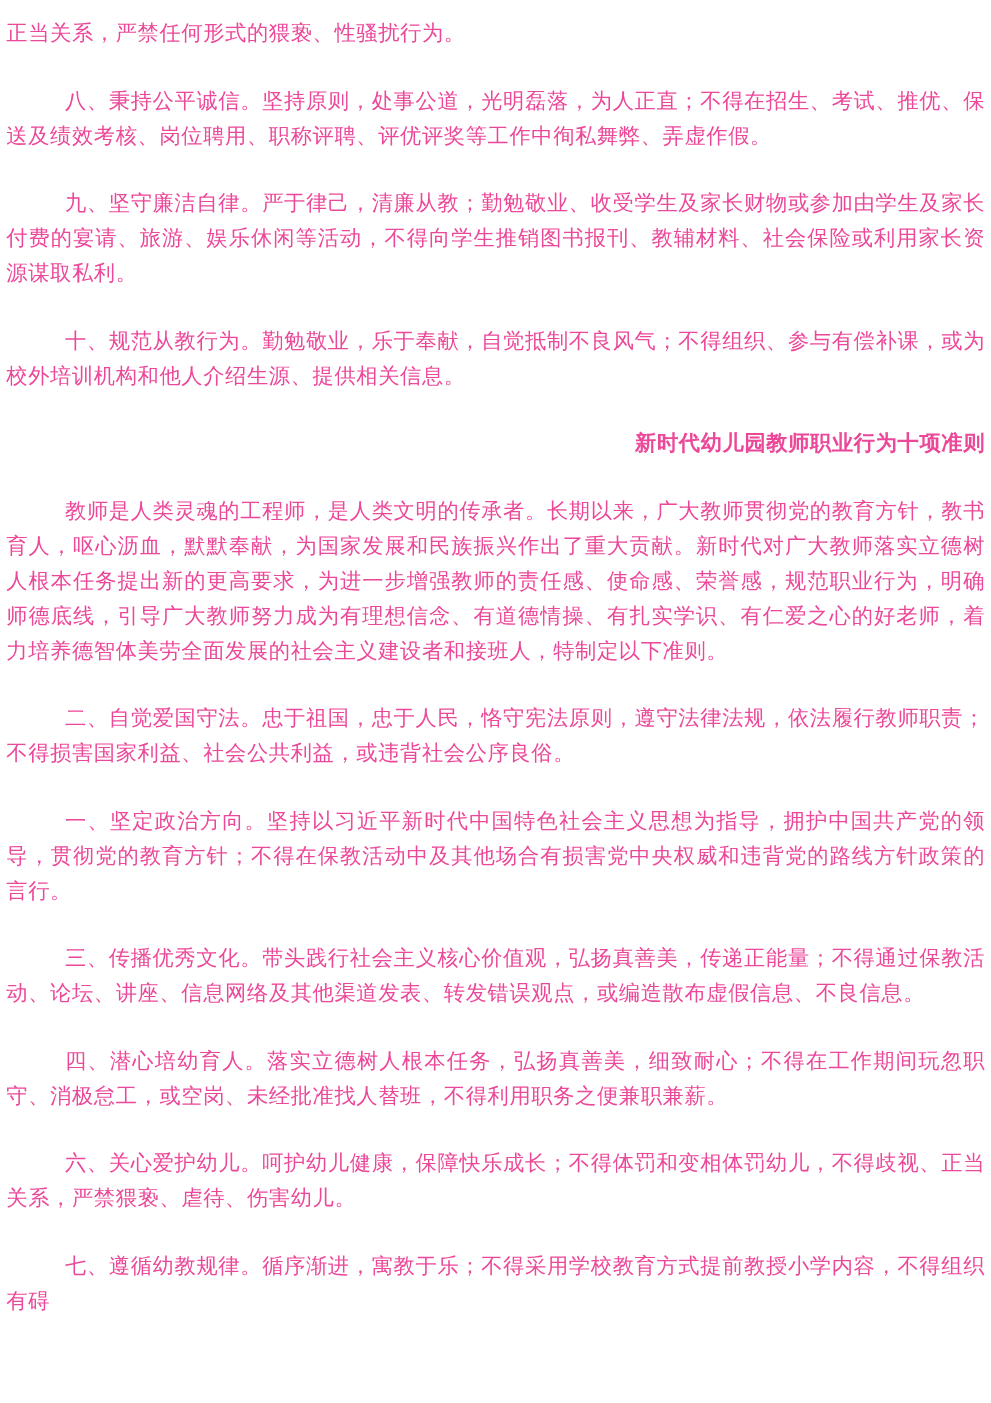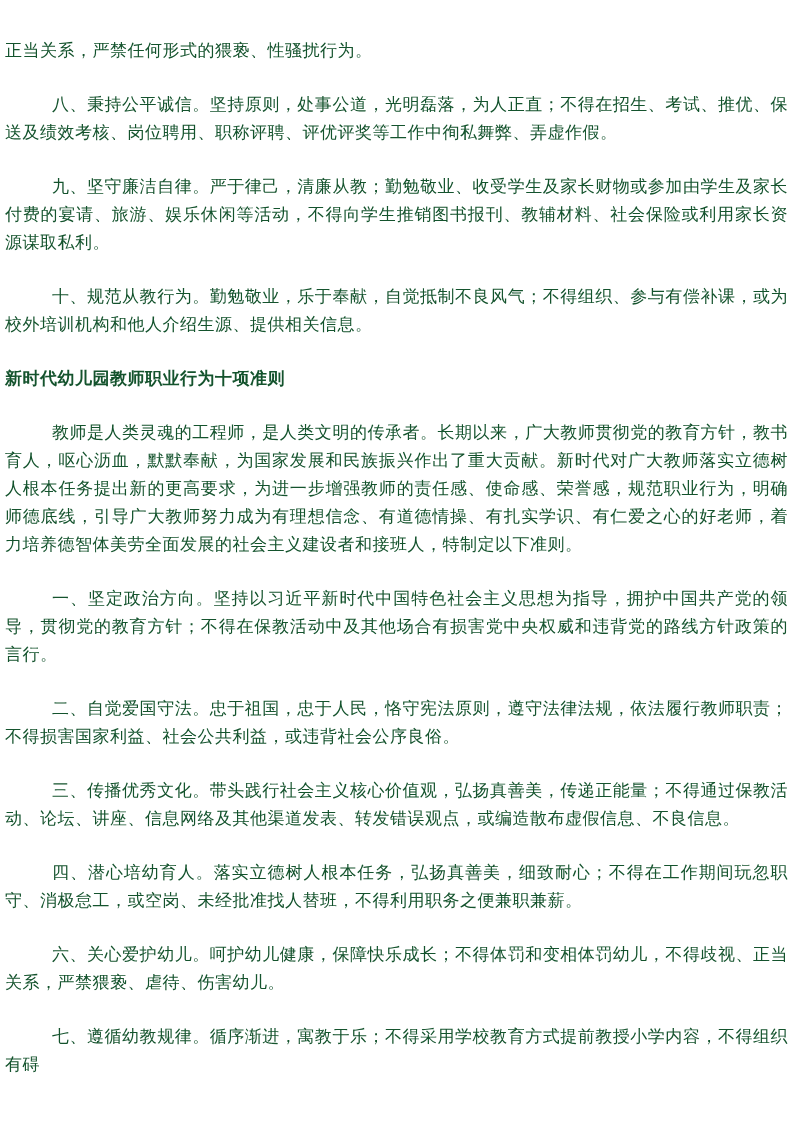--- a/index.html
+++ b/index.html
@@ -12,40 +12,39 @@
     height: 1122px;
     overflow: hidden;
     font-family: "Liberation Serif", "DejaVu Serif", serif;
   }
   .page {
     box-sizing: border-box;
     width: 793px;
     height: 1046px;
     padding: 13px 5px 0 5px;
     background: #ffffff;
-    color: #14532d;
-    margin-top: 24px;
+    color: #ec4899;
   }
   .para {
     font-size: 17px;
     line-height: 28px;
     text-align: justify;
     text-justify: inter-ideograph;
     margin: 0 0 26px 0;
     letter-spacing: 0.5px;
   }
   .para.indent {
     text-indent: 47px;
     font-family: Liberation Serif, serif;
   }
   .doc-heading {
     font-size: 17px;
     line-height: 28px;
     font-weight: bold;
-    text-align: left;
+    text-align: right;
     margin: 0 0 26px 0;
     letter-spacing: 0.5px;
   }
 </style>
 </head>
 <body>
 
 <div class="page">
 
   <p class="para">正当关系，严禁任何形式的猥亵、性骚扰行为。</p>
@@ -53,23 +52,23 @@
   <p class="para indent">八、秉持公平诚信。坚持原则，处事公道，光明磊落，为人正直；不得在招生、考试、推优、保送及绩效考核、岗位聘用、职称评聘、评优评奖等工作中徇私舞弊、弄虚作假。</p>
 
   <p class="para indent">九、坚守廉洁自律。严于律己，清廉从教；勤勉敬业、收受学生及家长财物或参加由学生及家长付费的宴请、旅游、娱乐休闲等活动，不得向学生推销图书报刊、教辅材料、社会保险或利用家长资源谋取私利。</p>
 
   <p class="para indent">十、规范从教行为。勤勉敬业，乐于奉献，自觉抵制不良风气；不得组织、参与有偿补课，或为校外培训机构和他人介绍生源、提供相关信息。</p>
 
   <h1 class="doc-heading">新时代幼儿园教师职业行为十项准则</h1>
 
   <p class="para indent">教师是人类灵魂的工程师，是人类文明的传承者。长期以来，广大教师贯彻党的教育方针，教书育人，呕心沥血，默默奉献，为国家发展和民族振兴作出了重大贡献。新时代对广大教师落实立德树人根本任务提出新的更高要求，为进一步增强教师的责任感、使命感、荣誉感，规范职业行为，明确师德底线，引导广大教师努力成为有理想信念、有道德情操、有扎实学识、有仁爱之心的好老师，着力培养德智体美劳全面发展的社会主义建设者和接班人，特制定以下准则。</p>
 
+  <p class="para indent">二、自觉爱国守法。忠于祖国，忠于人民，恪守宪法原则，遵守法律法规，依法履行教师职责；不得损害国家利益、社会公共利益，或违背社会公序良俗。</p>
+
   <p class="para indent">一、坚定政治方向。坚持以习近平新时代中国特色社会主义思想为指导，拥护中国共产党的领导，贯彻党的教育方针；不得在保教活动中及其他场合有损害党中央权威和违背党的路线方针政策的言行。</p>
-
-  <p class="para indent">二、自觉爱国守法。忠于祖国，忠于人民，恪守宪法原则，遵守法律法规，依法履行教师职责；不得损害国家利益、社会公共利益，或违背社会公序良俗。</p>
 
   <p class="para indent">三、传播优秀文化。带头践行社会主义核心价值观，弘扬真善美，传递正能量；不得通过保教活动、论坛、讲座、信息网络及其他渠道发表、转发错误观点，或编造散布虚假信息、不良信息。</p>
 
   <p class="para indent">四、潜心培幼育人。落实立德树人根本任务，弘扬真善美，细致耐心；不得在工作期间玩忽职守、消极怠工，或空岗、未经批准找人替班，不得利用职务之便兼职兼薪。</p>
 
 
   <p class="para indent">六、关心爱护幼儿。呵护幼儿健康，保障快乐成长；不得体罚和变相体罚幼儿，不得歧视、正当关系，严禁猥亵、虐待、伤害幼儿。</p>
 
   <p class="para indent">七、遵循幼教规律。循序渐进，寓教于乐；不得采用学校教育方式提前教授小学内容，不得组织有碍</p>
 

